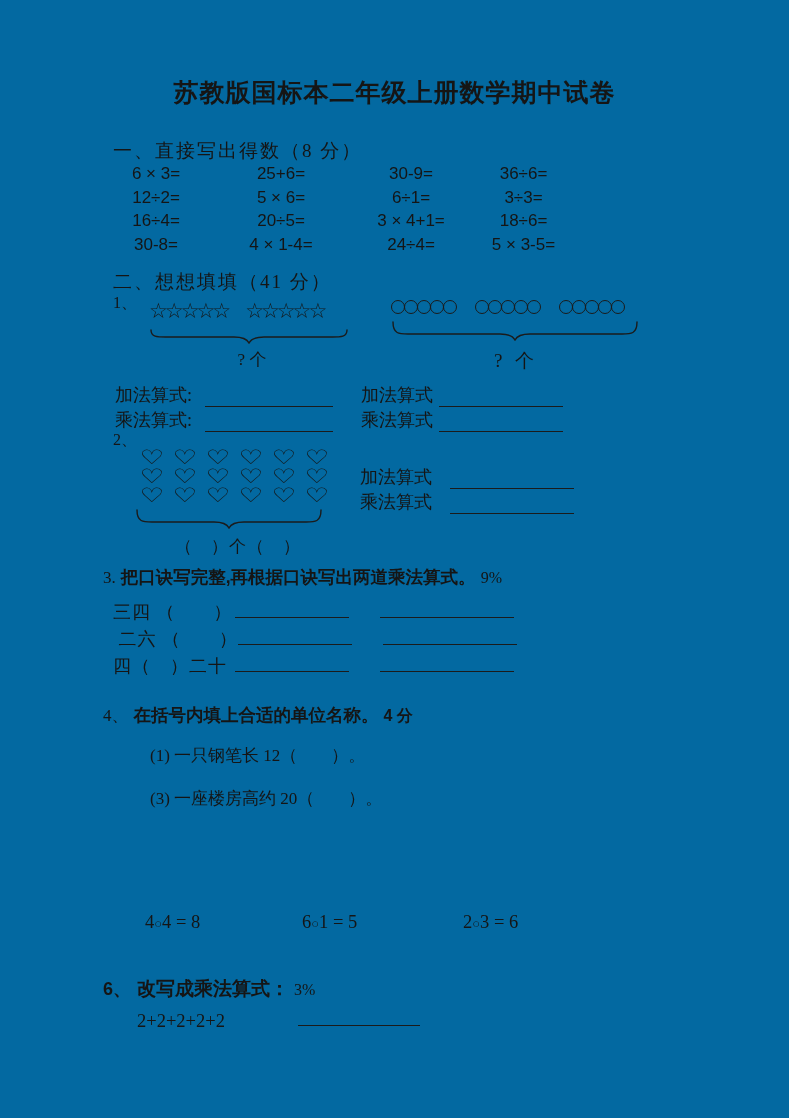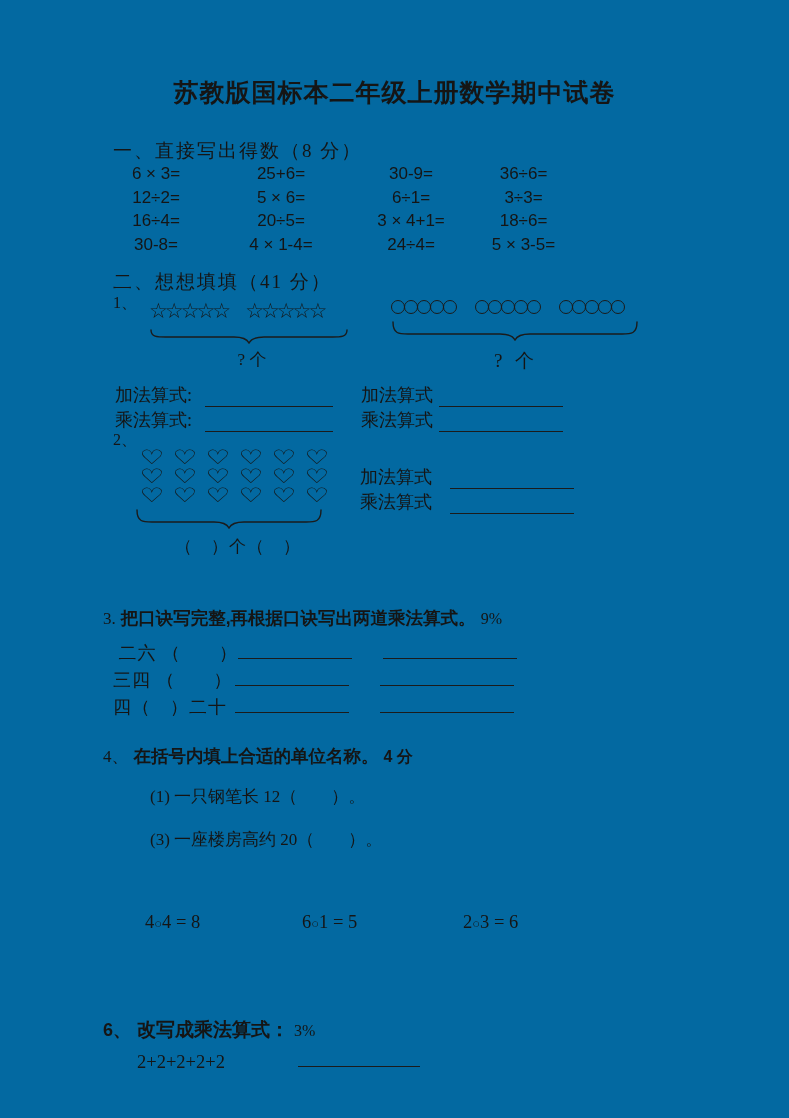--- a/index.html
+++ b/index.html
@@ -58,21 +58,21 @@
   .heart-row { height:19px; line-height:19px; white-space:nowrap; }
   .heart { display:inline-block; width:33px; text-align:center;
            font-family:"DejaVu Sans", sans-serif; font-size:21px; line-height:19px;
            transform:scale(1.3,0.95); }
   .q2-brace-label { text-align:center; font-size:17px; margin-top:2px; letter-spacing:1px; }
   .q2-right { position:absolute; left:247px; top:33px; }
 
   
   .qblock { position:absolute; left:103px; }
   .q3 { top:565px; } .q4 { top:703px; } .q5 { top:905px; } .q6 { top:977px; }
-  .qhead { line-height:24px; white-space:nowrap;margin-top:41px; }
+  .qhead { line-height:24px; white-space:nowrap; }
   .qn  { font-size:17px; margin-right:5px; }
   .qn-bold { font-family:"Liberation Sans", sans-serif; font-weight:bold; font-size:18px; margin-right:6px; }
   .htext { font-family:"Liberation Sans", sans-serif; font-weight:bold; font-size:17.5px; }
   .htext-big { font-family:"Liberation Sans", sans-serif; font-weight:bold; font-size:19px; }
   .score { font-size:16px; margin-left:5px; }
   .score-bold { font-family:"Liberation Sans", sans-serif; font-weight:bold; font-size:16px; margin-left:5px; }
 
   .q3-rows { margin-top:10px; }
   .q3-row { display:flex; align-items:baseline; height:27px; padding-left:10px; }
   .q3-label { min-width:122px; font-size:18px; white-space:pre; letter-spacing:1px; }
@@ -179,26 +179,26 @@
       </div>
     </div>
   </div>
 
   <div class="qblock q3">
     <div class="qhead">
       <span class="qn">3.</span><span class="htext">把口诀写完整,再根据口诀写出两道乘法算式。</span><span class="score">9%</span>
     </div>
     <div class="q3-rows">
         <div class="q3-row">
-          <span class="q3-label"> 二六 （　　）</span>
+          <span class="q3-label">三四 （　　）</span>
           <span class="underline u114"></span>
           <span class="underline u134"></span>
         </div>
         <div class="q3-row">
-          <span class="q3-label">三四 （　　）</span>
+          <span class="q3-label"> 二六 （　　）</span>
           <span class="underline u114"></span>
           <span class="underline u134"></span>
         </div>
         <div class="q3-row">
           <span class="q3-label">四（　）二十</span>
           <span class="underline u114"></span>
           <span class="underline u134"></span>
         </div>
       </div>
   </div>

